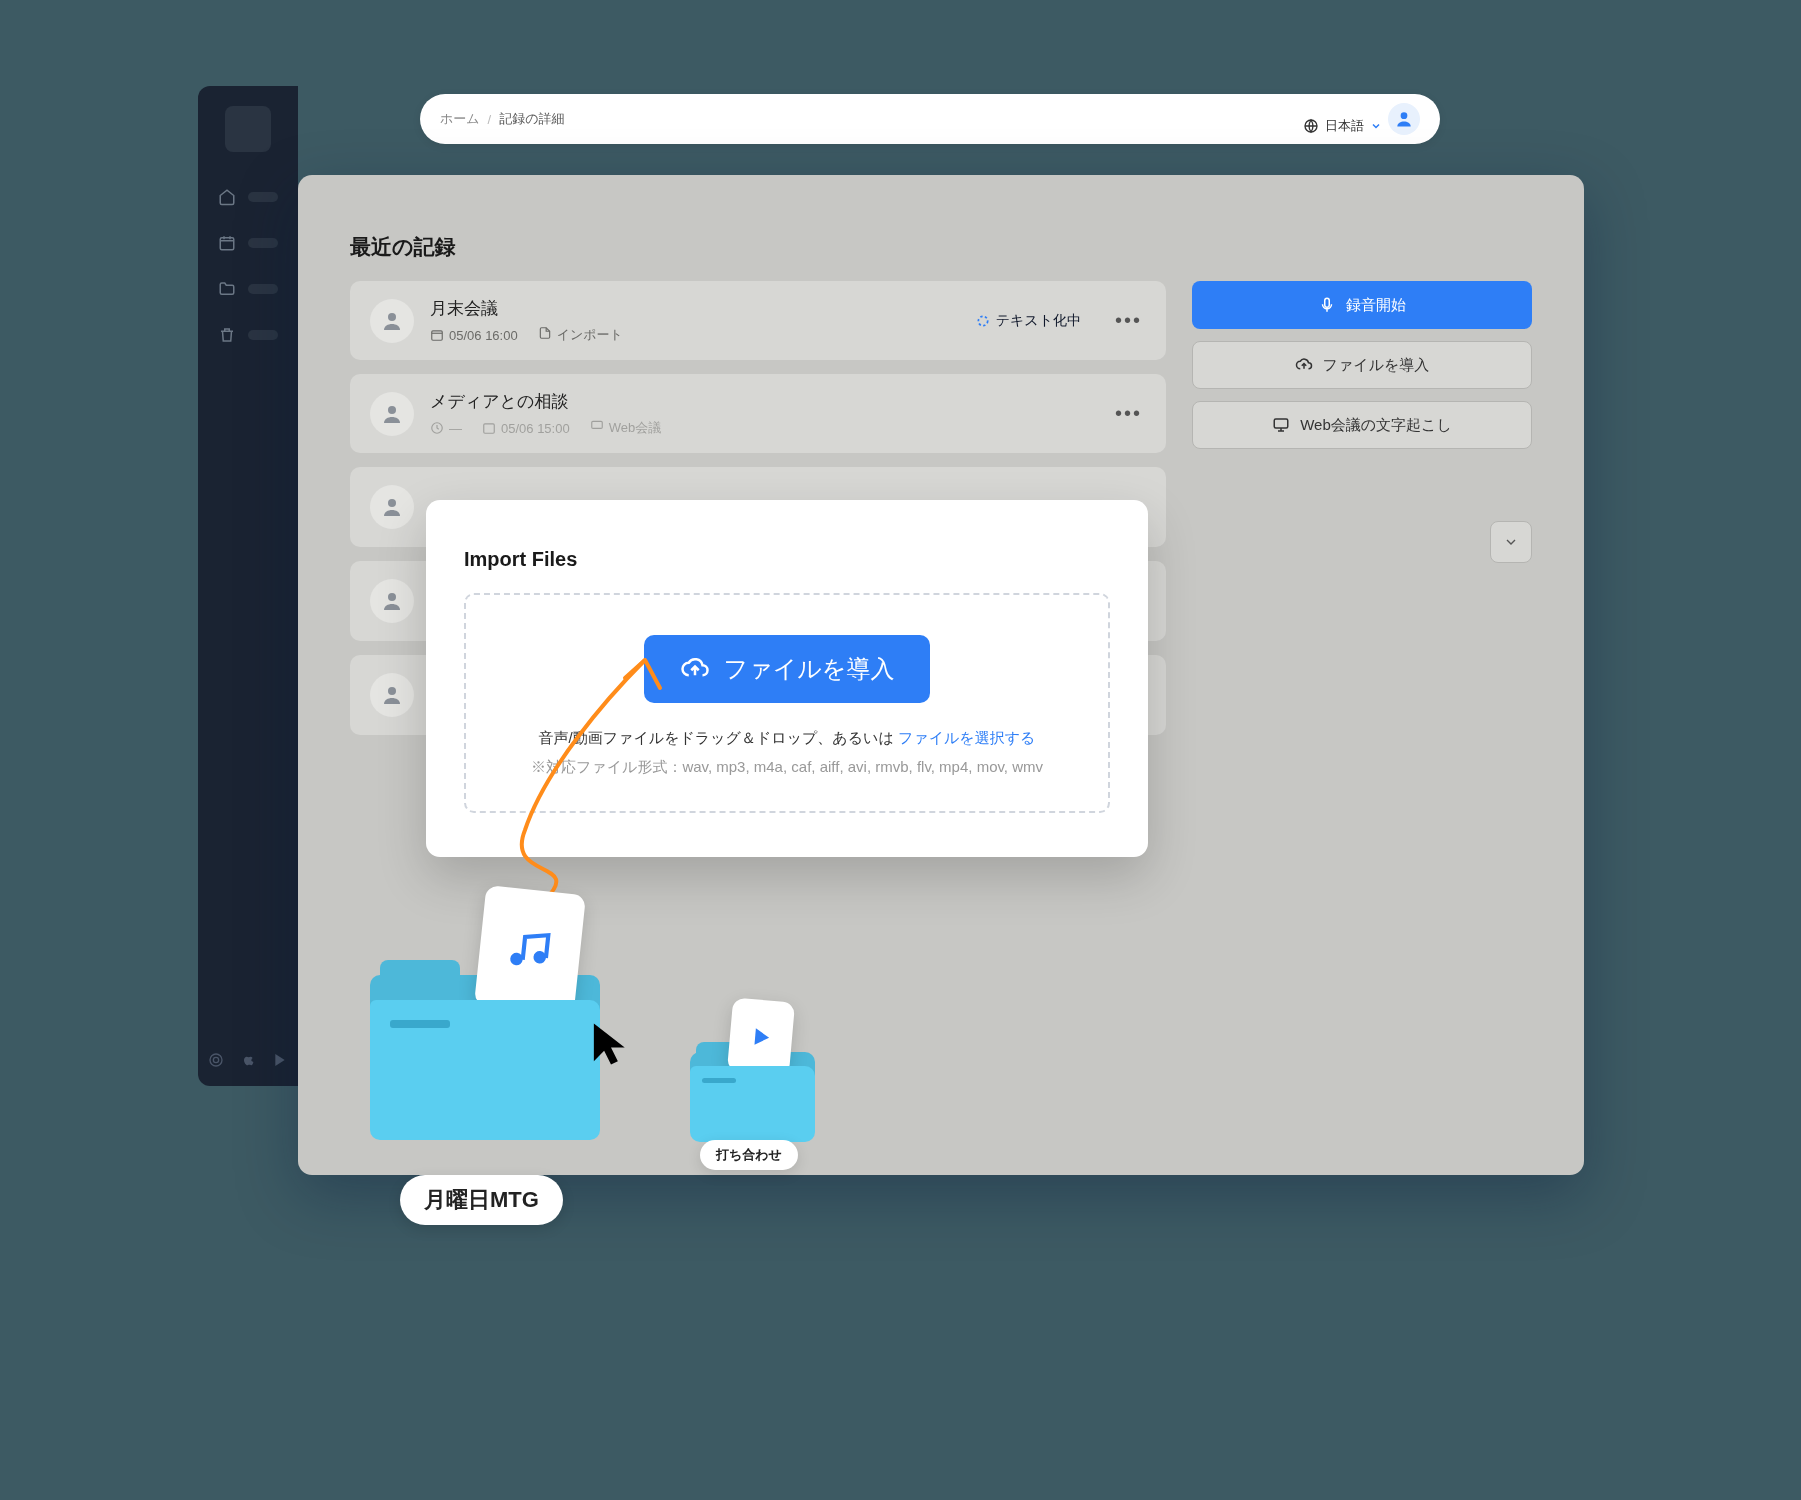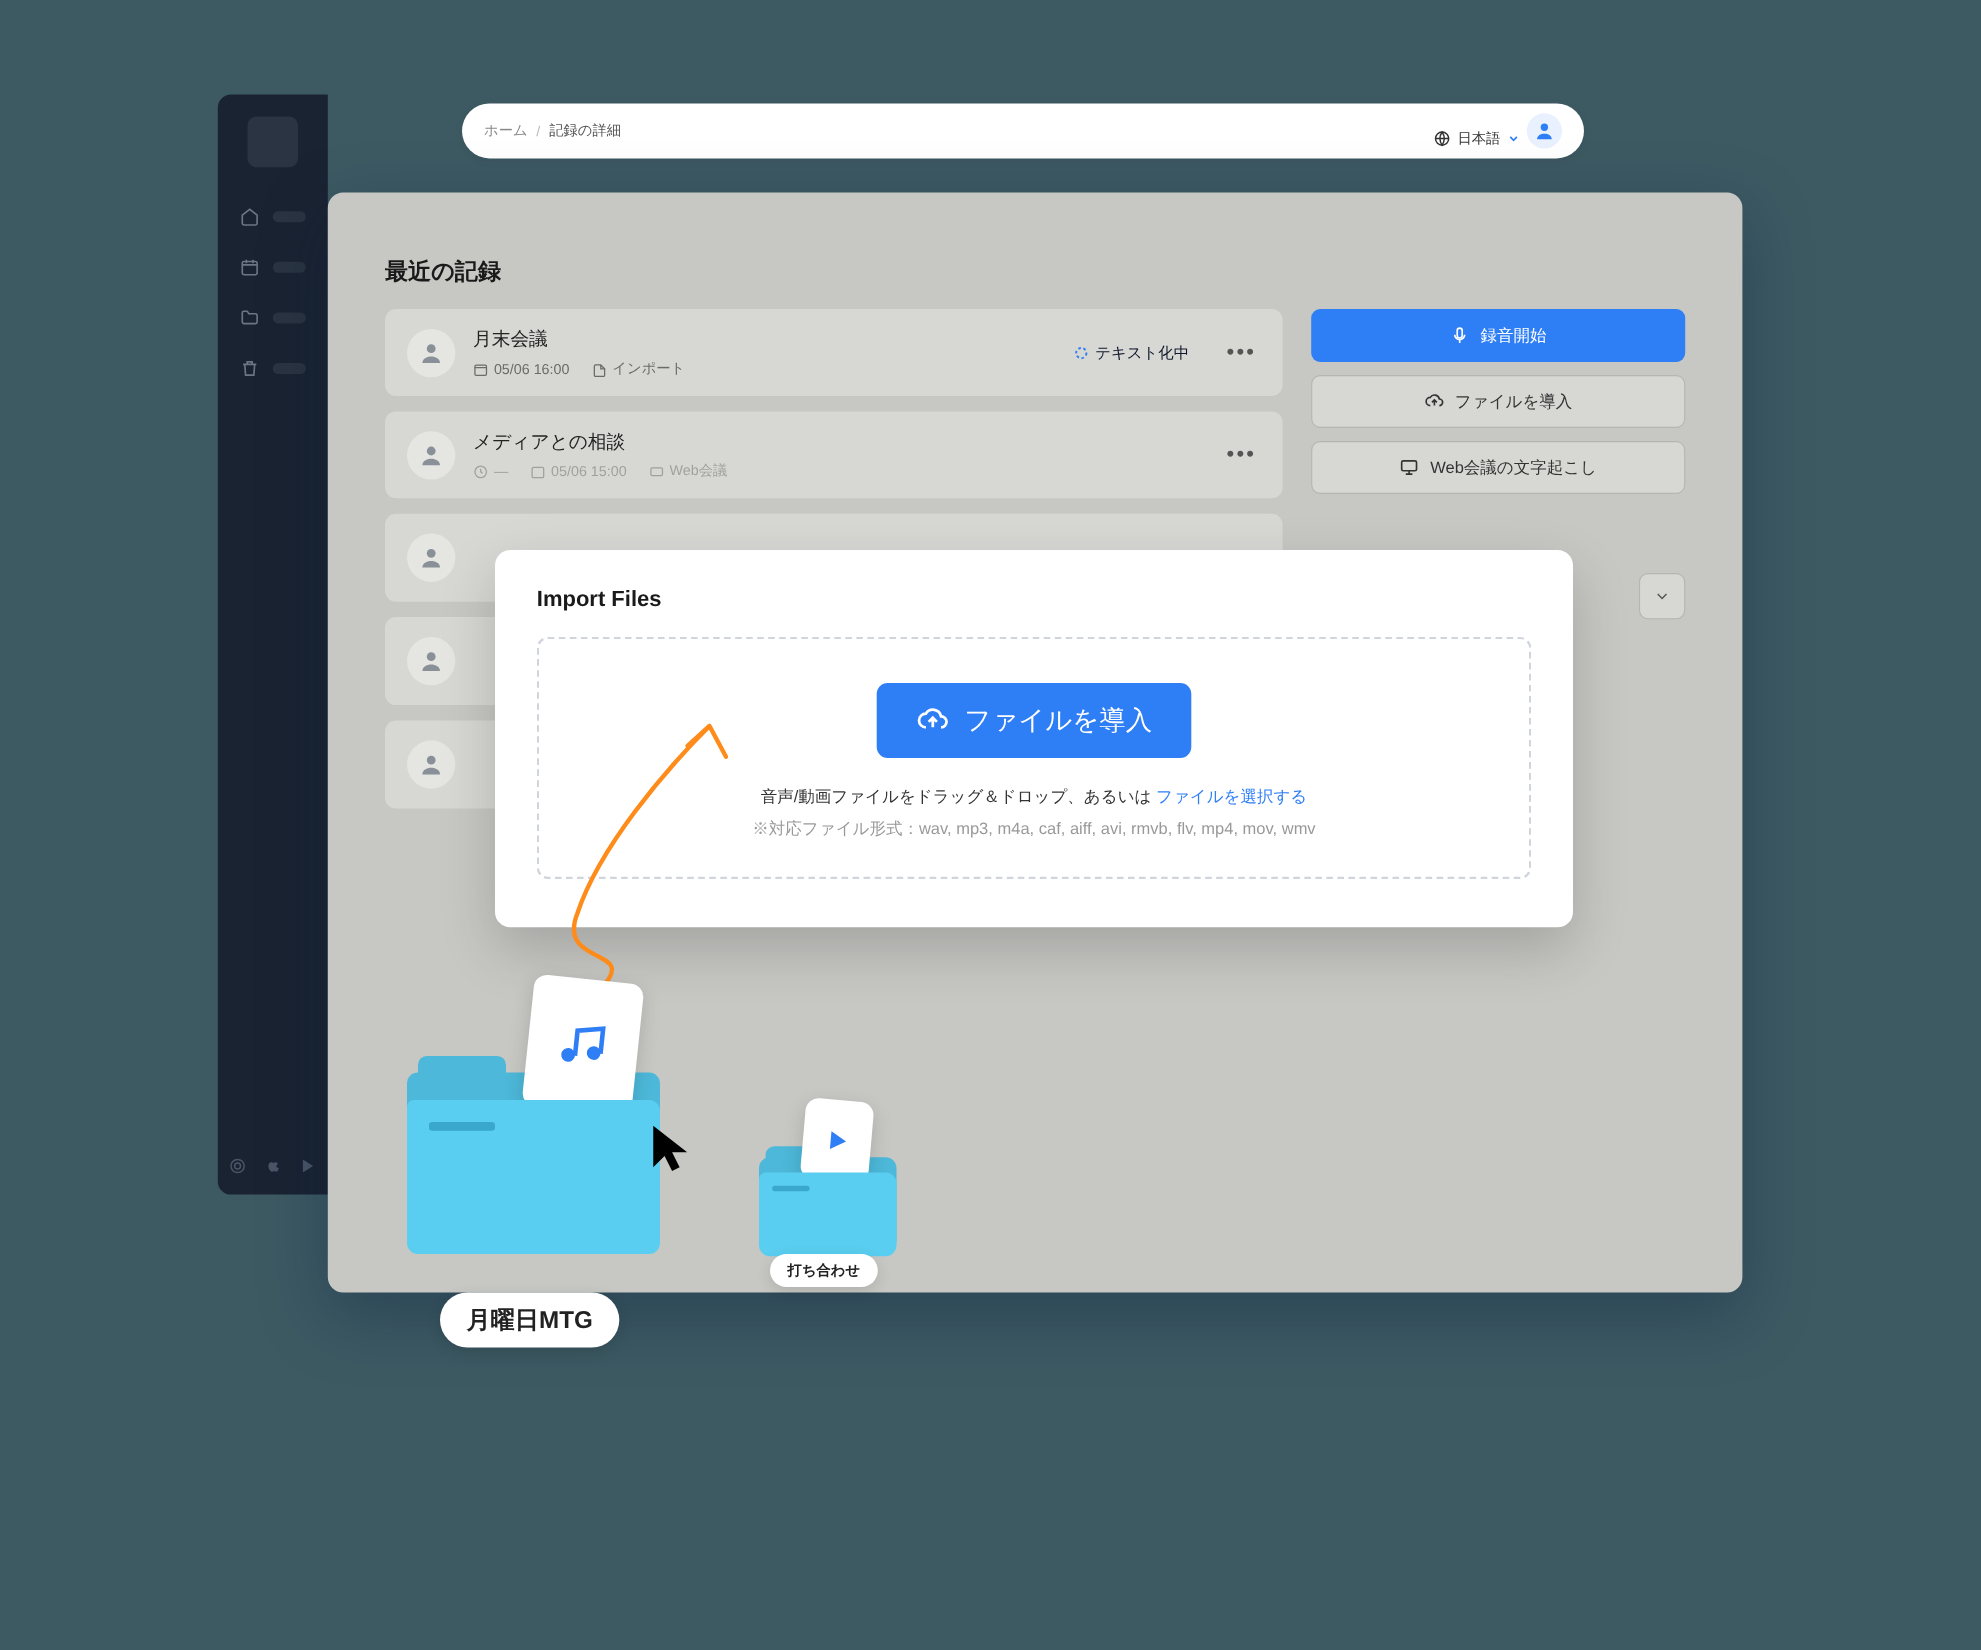--- a/index.html
+++ b/index.html
@@ -20,29 +20,29 @@
 .avatar-sm{width:32px;height:32px;border-radius:50%;background:#e8f1fd;display:flex;align-items:center;justify-content:center}
 .main{position:absolute;left:298px;top:175px;width:1286px;height:1000px;background:#c7c7c4;border-radius:14px;padding:58px 52px;box-shadow:0 20px 60px rgba(10,30,60,0.35)}
 .section-title{font-size:21px;font-weight:600;color:#1a1a1a;margin-bottom:20px}
 .content-row{display:flex;gap:26px}
 .records{flex:1;display:flex;flex-direction:column;gap:14px}
 .record{background:#d7d7d4;border-radius:10px;padding:16px 20px;display:flex;align-items:center;gap:16px}
 .rec-avatar{width:44px;height:44px;border-radius:50%;background:#e5e5e2;display:flex;align-items:center;justify-content:center;flex-shrink:0}
 .rec-body{flex:1}
 .rec-title{font-size:17px;font-weight:500;color:#222;margin-bottom:6px}
 .rec-meta{display:flex;align-items:center;gap:20px;font-size:13px;color:#6b6b68}
-.rec-meta span{display:flex;align-items:flex-end;gap:5px}
+.rec-meta span{display:flex;align-items:flex-start;gap:5px}
 .rec-status{font-size:14px;color:#0f172a;display:flex;align-items:center;gap:6px;margin-right:14px}
 .rec-more{color:#555;font-size:20px;letter-spacing:2px;padding:0 4px}
 .actions{width:340px;display:flex;flex-direction:column;gap:12px}
 .btn{height:48px;border-radius:8px;display:flex;align-items:center;justify-content:center;gap:10px;font-size:15px;font-weight:400;cursor:pointer}
 .btn-primary{background:#2e7ef6;color:#fff}
 .btn-outline{background:#d7d7d4;border:1px solid #b5b5b2;color:#333}
 .dropdown-stub{margin-top:60px;width:42px;height:42px;border:1px solid #b5b5b2;border-radius:8px;background:#d7d7d4;display:flex;align-items:center;justify-content:center;align-self:flex-end;color:#555}
-.modal{position:absolute;left:450px;top:500px;width:980px;background:#fff;border-radius:14px;padding:34px 38px 44px;box-shadow:0 20px 50px rgba(0,0,0,0.18)}
+.modal{position:absolute;left:426px;top:500px;width:722px;background:#fff;border-radius:14px;padding:48px 38px 44px;box-shadow:0 20px 50px rgba(0,0,0,0.18)}
 .modal-title{font-size:20px;font-weight:700;color:#1a1a1a;margin-bottom:22px}
 .dropzone{border:2px dashed #d0d5dd;border-radius:10px;padding:40px 30px 34px;text-align:center}
 .dz-btn{display:inline-flex;align-items:center;gap:14px;background:#2e7ef6;color:#fff;font-size:24px;font-weight:500;padding:18px 36px;border-radius:10px;margin-bottom:26px}
 .dz-text{font-size:15px;color:#333}
 .dz-link{color:#2e7ef6}
 .dz-hint{font-size:15px;color:#999;margin-top:10px}
 .illus{position:absolute;pointer-events:none}
 .folder-big{left:370px;top:940px;width:250px}
 .folder-sm{left:690px;top:1030px;width:150px}
 .folder-back{position:absolute;background:#4db8d9;border-radius:10px 10px 6px 6px}

